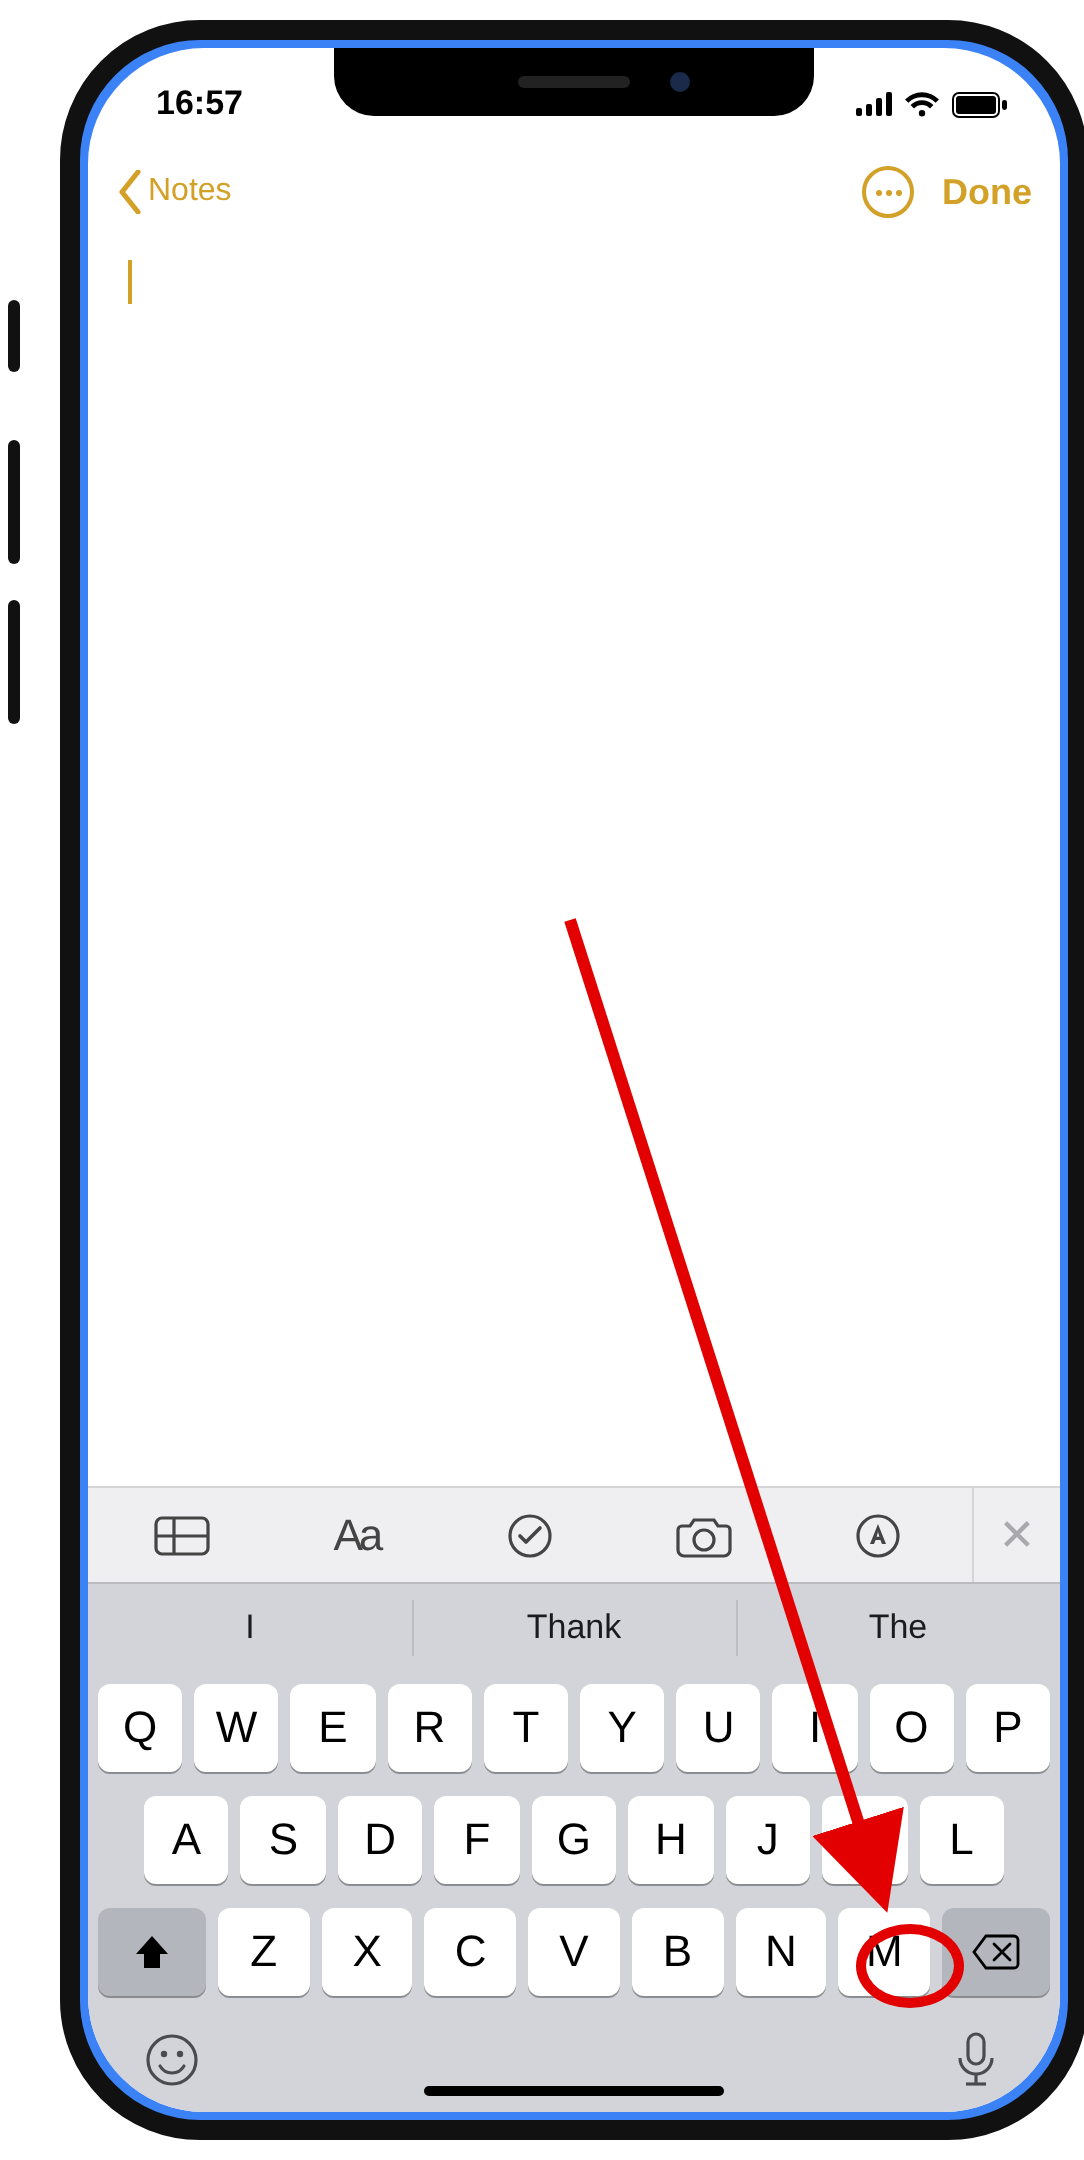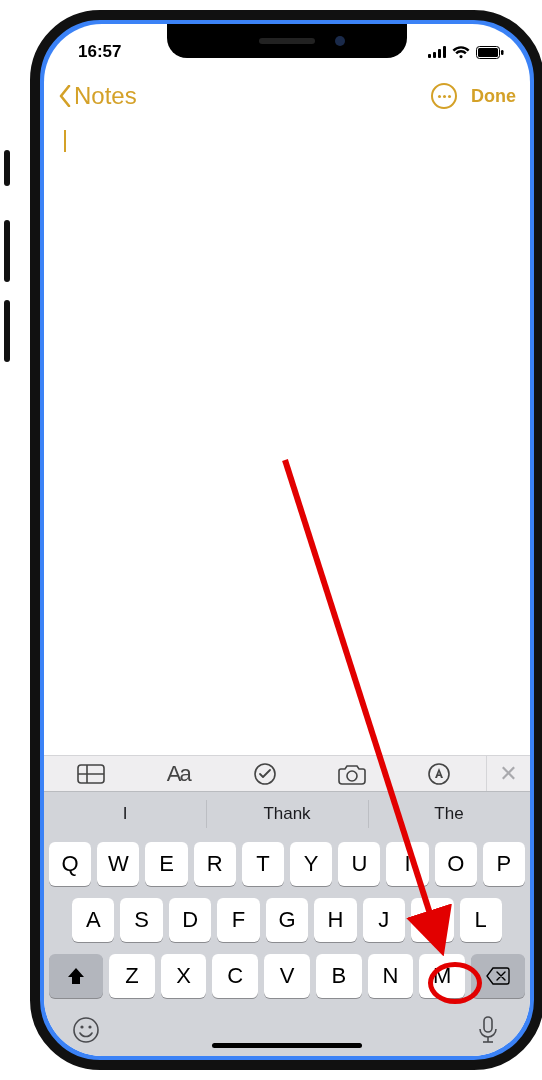--- a/index.html
+++ b/index.html
@@ -26,33 +26,33 @@
   .signal-bars { display:flex; align-items:flex-end; gap:2px; height:12px; }
   .signal-bars span { width:3px; background:#000; border-radius:1px; }
   .signal-bars span:nth-child(1){height:4px;} .signal-bars span:nth-child(2){height:6px;}
   .signal-bars span:nth-child(3){height:9px;} .signal-bars span:nth-child(4){height:12px;}
   .wifi-icon svg, .battery-icon svg { display:block; }
 
   
   .nav-bar { height:48px; flex:0 0 auto; display:flex; align-items:center; justify-content:space-between; padding:0 14px; }
   .nav-left { display:flex; align-items:center; gap:2px; color:#d4a128; }
   .nav-left .chev { width:14px; height:22px; }
-  .nav-left .text { font-size:24px; }
+  .nav-left .text { font-size:16px; }
   .nav-right { display:flex; align-items:center; gap:14px;text-align:center; }
   .more-circle { width:26px; height:26px; border:2px solid #d4a128; border-radius:50%; display:flex; justify-content:center; align-items:center; gap:2px; }
   .more-circle span { width:3px; height:3px; background:#d4a128; border-radius:50%; }
   .done { color:#d4a128; font-size:18px; font-weight:600; }
 
   
   .note-body { flex:1 1 auto; position:relative; padding:10px 20px; }
   .caret { width:2px; height:22px; background:#d4a128; animation:blink 1s step-start infinite; }
   @keyframes blink { 50%{opacity:0;} }
 
   
-  .fmt-bar { height:36px; background:#efeef0; border-top:1px solid #d5d5d8; display:flex; align-items:center; }
+  .fmt-bar { height:48px; background:#efeef0; border-top:1px solid #d5d5d8; display:flex; align-items:center; }
   .fmt-items { flex:1; display:flex; justify-content:space-around; align-items:center; padding:0 4px; }
   .fmt-icon { color:#444; display:flex; align-items:center; justify-content:center; width:40px; height:40px; }
   .fmt-close { width:44px; text-align:center; color:#a9a9ad; font-size:22px; font-weight:300; border-left:1px solid #d5d5d8; height:100%; display:flex; align-items:center; justify-content:center; }
   .aa { font-size:22px; font-weight:500; letter-spacing:-2px; }
 
   
   .keyboard { background:#d2d4d9; border-top:1px solid #b9bbbf; flex:0 0 auto; display:flex; flex-direction:column; }
   .suggest { height:44px; display:flex; }
   .suggest .cell { flex:1; display:flex; align-items:center; justify-content:center; color:#1b1b1f; font-size:17px; position:relative; }
   .suggest .cell + .cell::before { content:""; position:absolute; left:0; top:8px; bottom:8px; width:1px; background:#bcbec3; }

